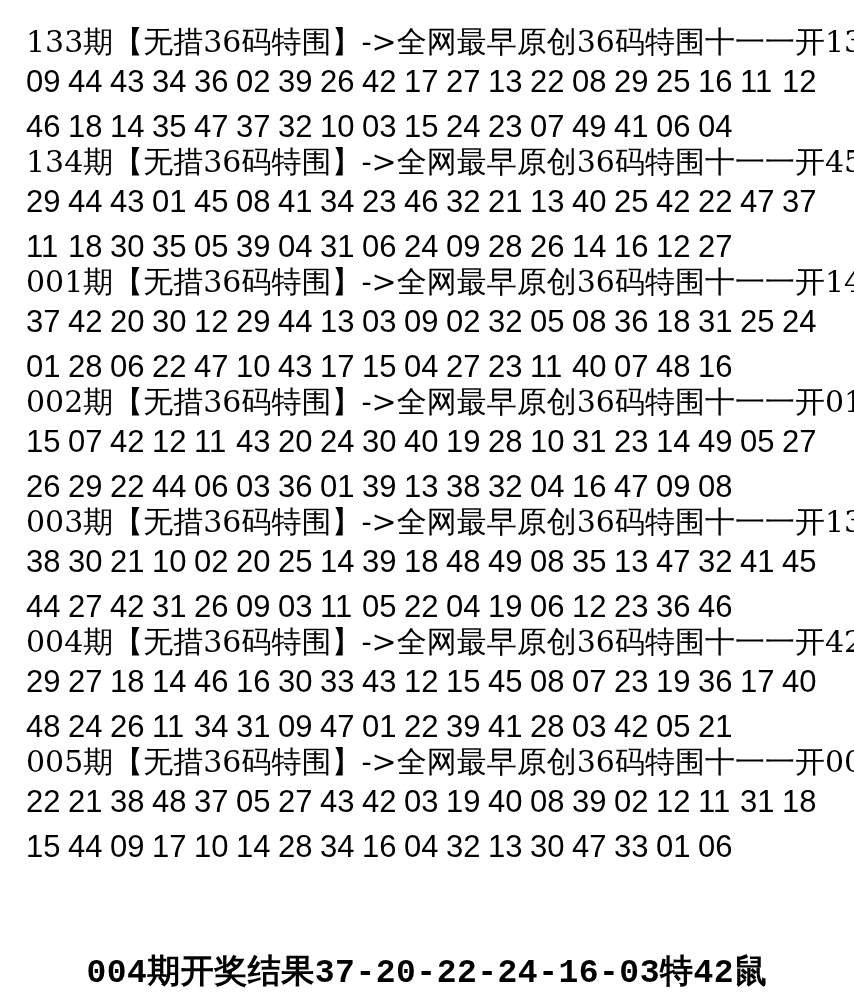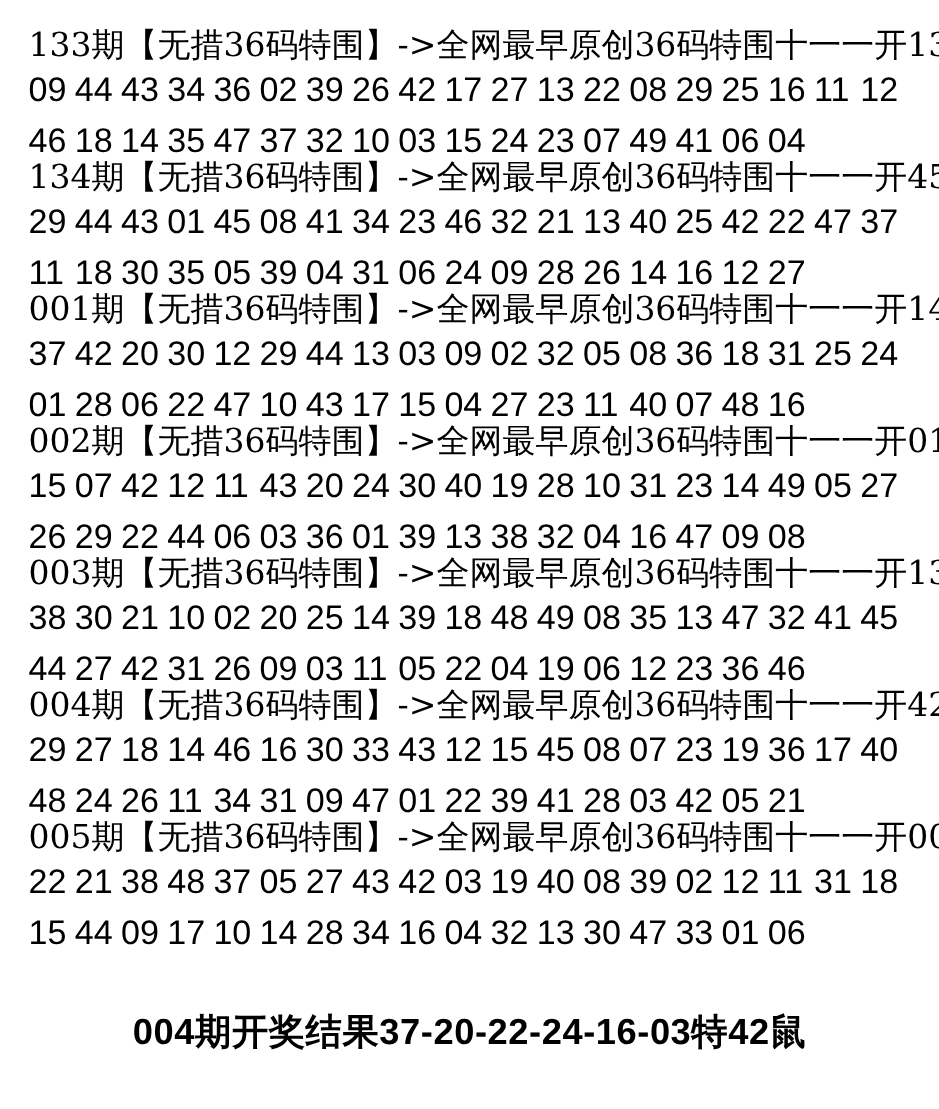--- a/index.html
+++ b/index.html
@@ -34,23 +34,23 @@
     text-decoration: underline;
   }
   .num {
     display: inline-block;
     width: 42px;
     font-family: "Liberation Sans", "DejaVu Sans", sans-serif;
     font-size: 31px;
     color: #000000;
   }
   .footer-line {
-    margin-top: 56px;
+    margin-top: 92px;
     text-align: center;
-    font-family: Liberation Sans, sans-serif;
+    font-family: Liberation Mono, monospace;
     font-weight: bold;
     font-size: 33px;
     line-height: 40px;
     color: #000000;
     letter-spacing: 0.5px;
   }
 </style>
 </head>
 <body>
 

